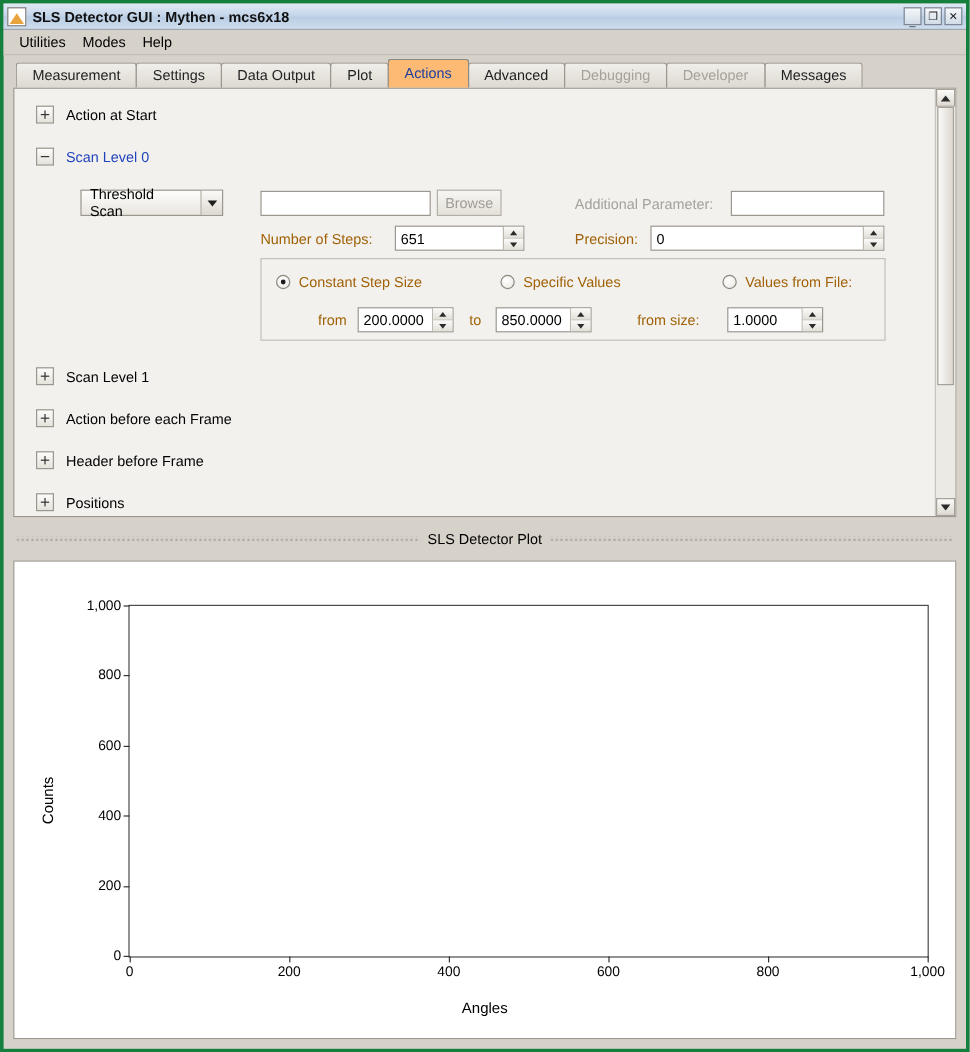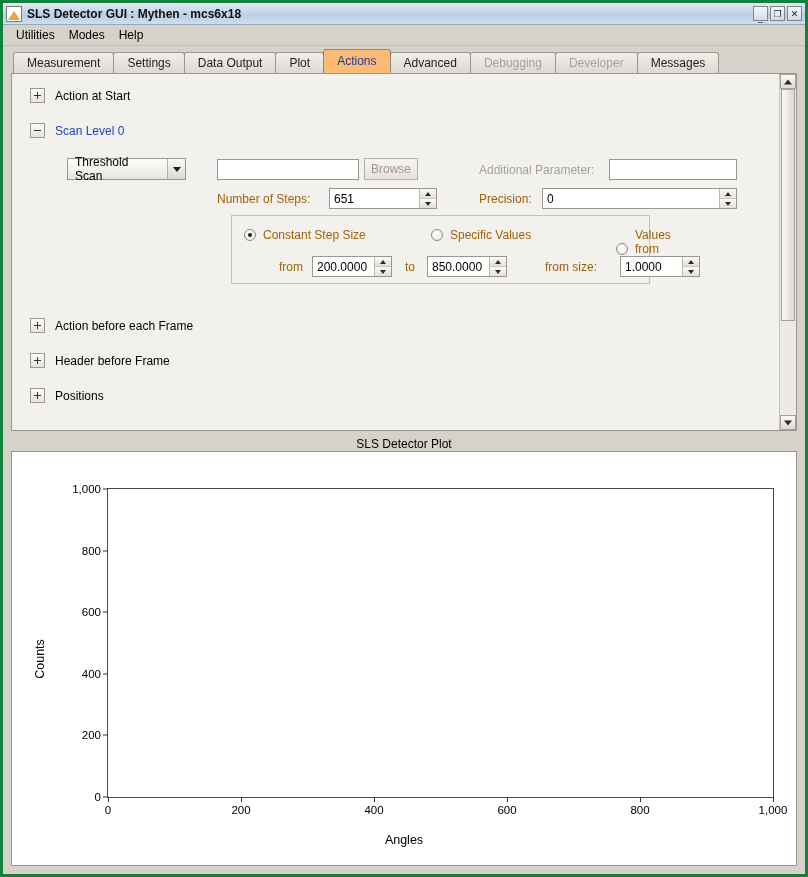--- a/index.html
+++ b/index.html
@@ -313,27 +313,26 @@
     position: absolute;
     left: 3px; top: 3px;
     width: 4px; height: 4px;
     border-radius: 50%;
     background: #1c1c1c;
   }
   .radio-row { display: flex; align-items: center; gap: 7px; }
 
   
   .splitter {
-    height: 20px;
+    height: 36px;
     display: flex;
     align-items: center;
-    justify-content: space-between;
+    justify-content: flex-end;
     gap: 6px;
     padding: 0 10px;
-    flex-direction: column;
   }
   .dots {
     flex: 1;
     height: 4px;
     background-image: radial-gradient(circle, #b0aca4 1px, transparent 1.2px);
     background-size: 4px 4px;
     background-position: 0 1px;
   }
   .splitter .lbl { font-size: 12px; color: #000; white-space: nowrap; }
 
@@ -501,21 +500,21 @@
           <span class="arrows">
             <div class="up">
                 <span class="a"></span>
               </div>
             <div class="dn">
                 <span class="a"></span>
               </div>
           </span>
         </div>
 
-        <div class="groupbox" style="position:absolute; left:219px; top:76px; width:419px; height:69px;">
+        <div class="groupbox" style="position:absolute; left:205px; top:76px; width:521px; height:69px;">
           <div class="radio-row" style="position:absolute; left:12px; top:12px;">
             <span class="radio checked"></span>
             <span class="label">Constant Step Size</span>
           </div>
           <div class="radio-row" style="position:absolute; left:199px; top:12px;">
             <span class="radio"></span>
             <span class="label">Specific Values</span>
           </div>
           <div class="radio-row" style="position:absolute; left:384px; top:12px;">
             <span class="radio"></span>
@@ -556,20 +555,27 @@
                   <span class="a"></span>
                 </div>
               <div class="dn">
                   <span class="a"></span>
                 </div>
             </span>
           </div>
         </div>
       </div>
 
+      <div class="exp-row" style="margin-top:6px;">
+        <div class="exp-box">
+            <span class="h"></span>
+            <span class="v"></span>
+          </div>
+        <span class="exp-label">Scan Level 1</span>
+      </div>
       <div class="exp-row" style="margin-top:18px;">
         <div class="exp-box">
             <span class="h"></span>
             <span class="v"></span>
           </div>
         <span class="exp-label">Action before each Frame</span>
       </div>
       <div class="exp-row" style="margin-top:18px;">
         <div class="exp-box">
             <span class="h"></span>

